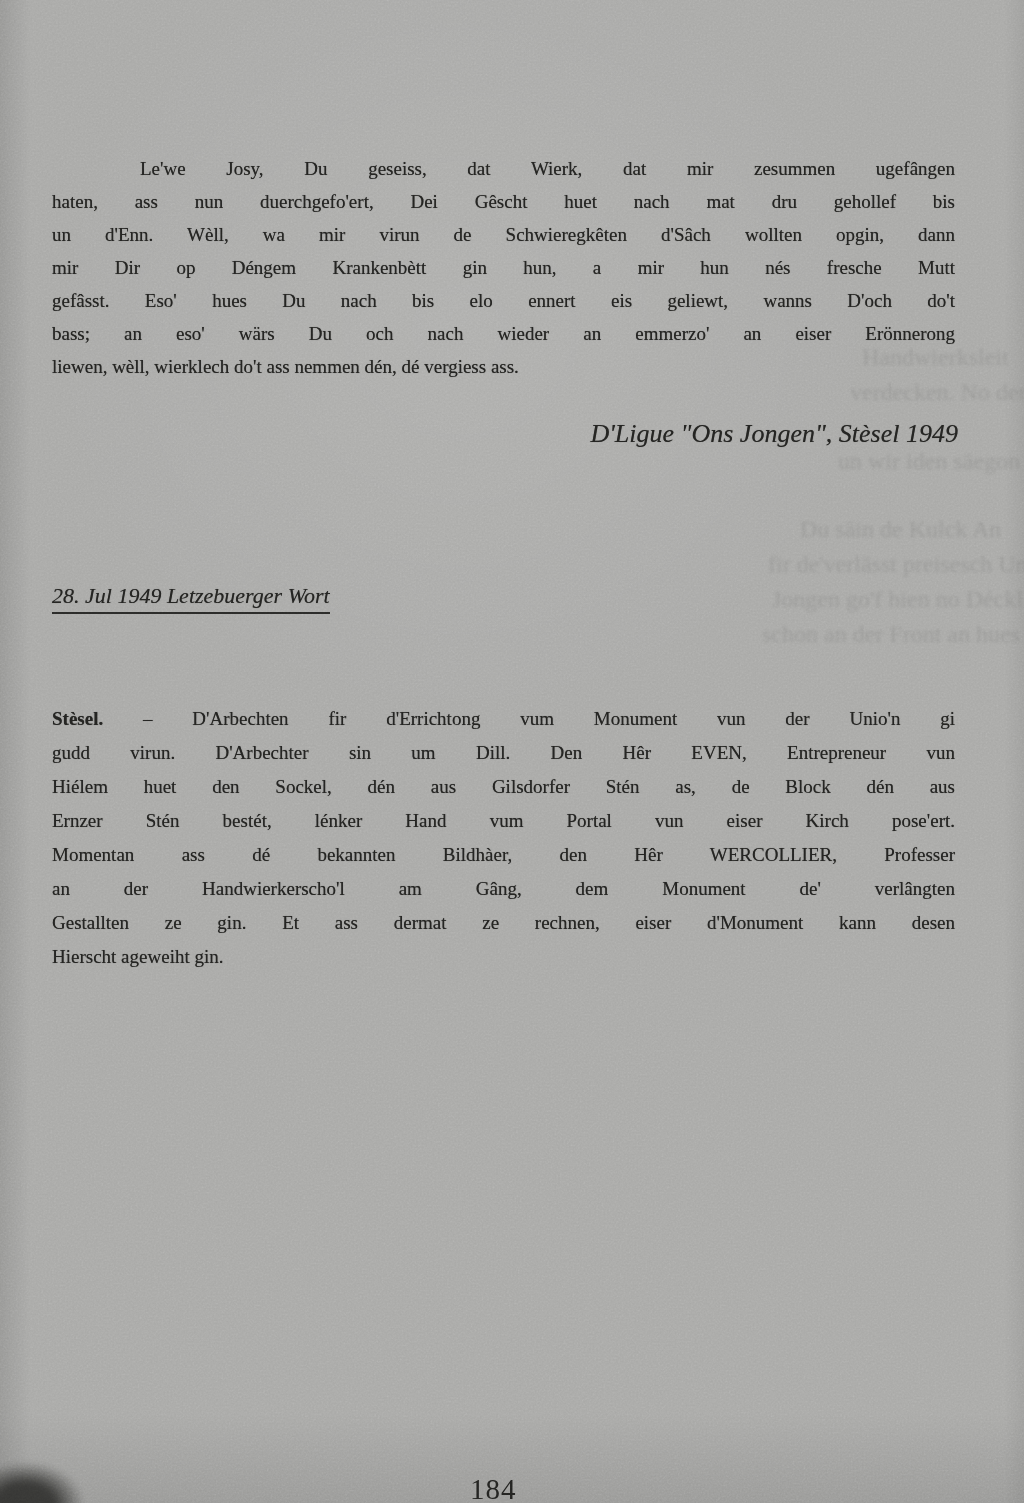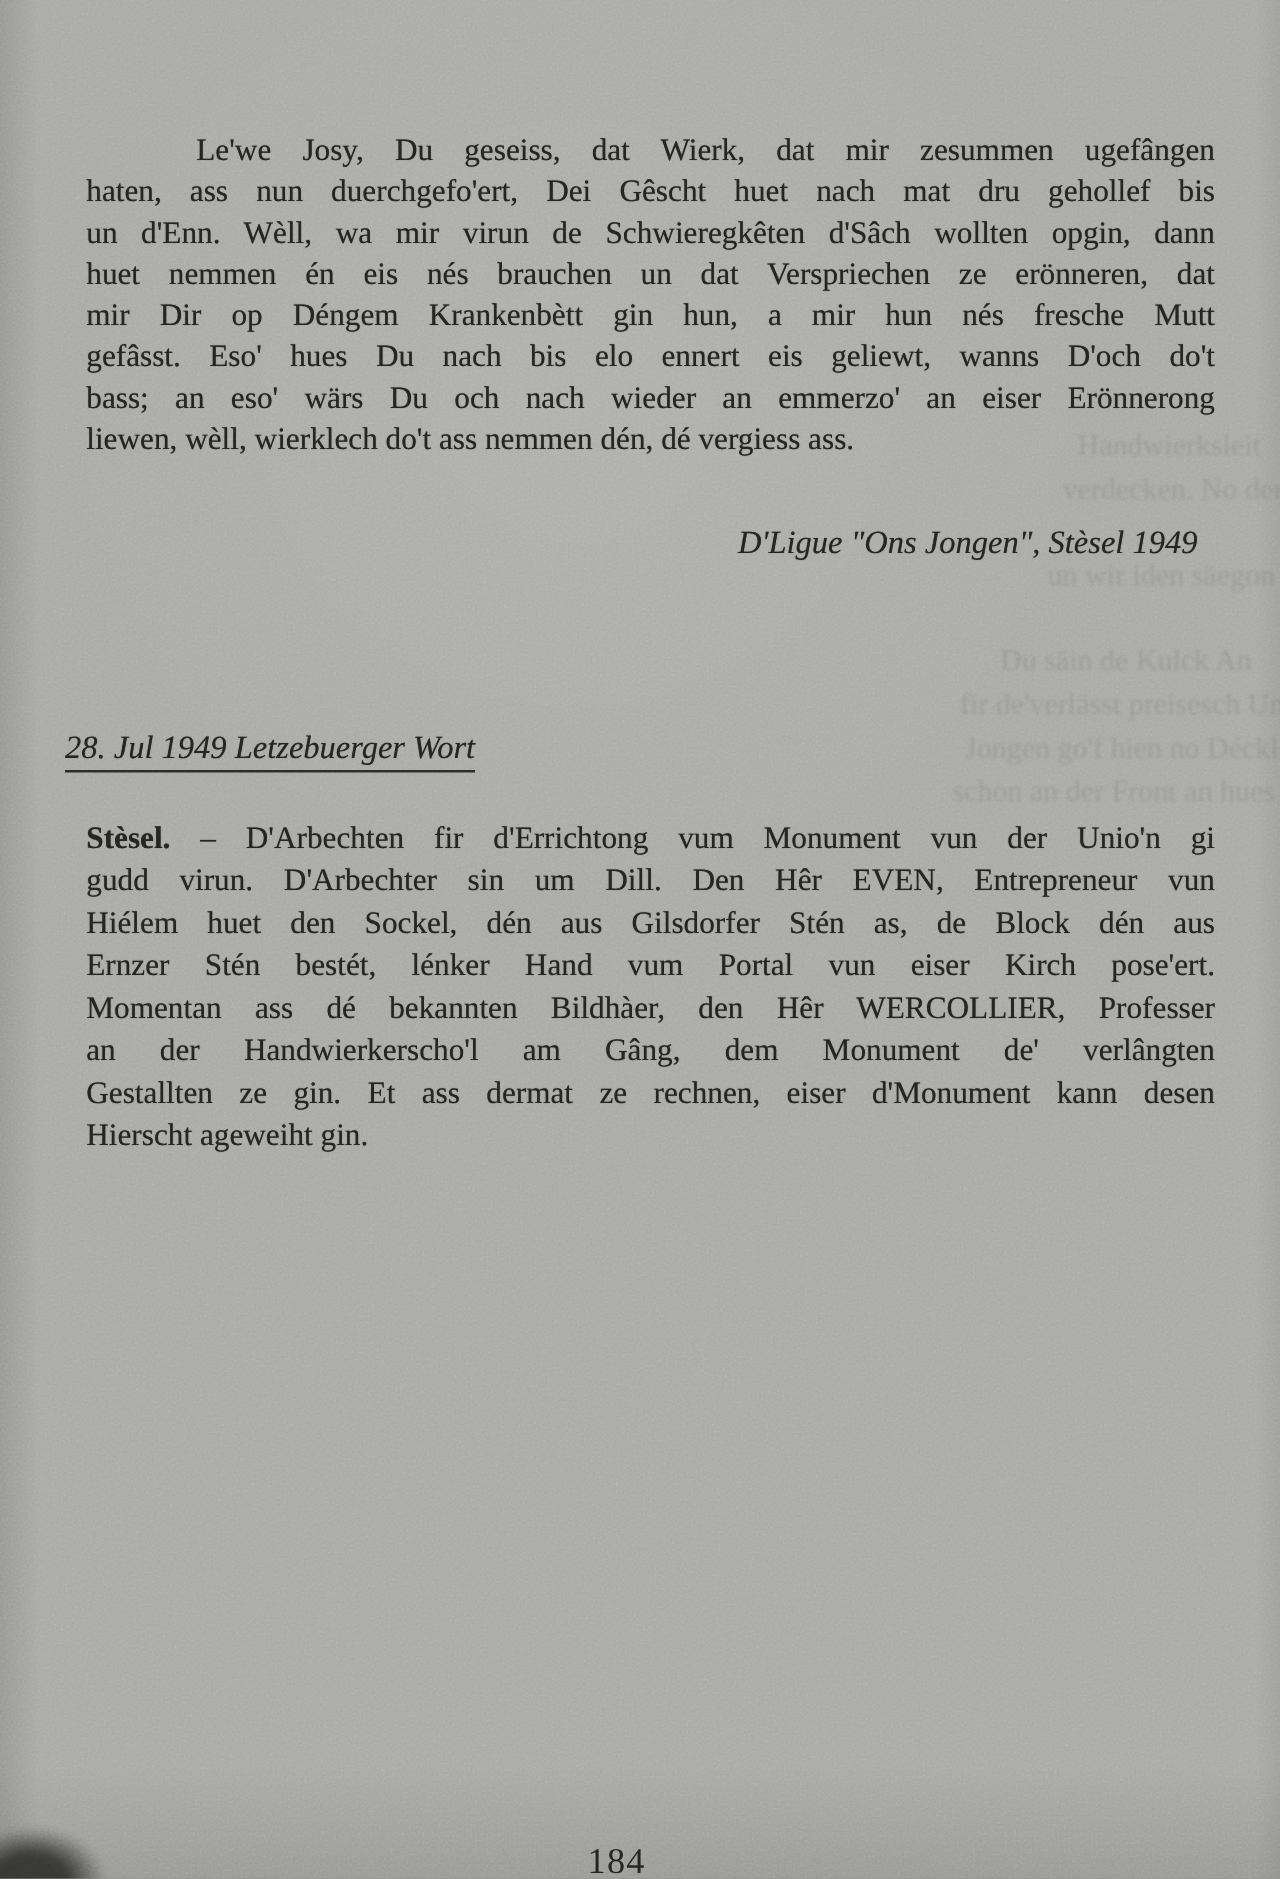--- a/index.html
+++ b/index.html
@@ -17,45 +17,46 @@
     background:
       radial-gradient(ellipse 60% 38% at 45% 22%, rgba(255,255,255,0.07), rgba(255,255,255,0) 70%),
       linear-gradient(90deg, rgba(0,0,0,0.10) 0, rgba(0,0,0,0) 3%),
       linear-gradient(270deg, rgba(0,0,0,0.06) 0, rgba(0,0,0,0) 2%),
       linear-gradient(0deg, rgba(0,0,0,0.09) 0, rgba(0,0,0,0) 6%);
   }
   .grain { position: absolute; inset: 0; mix-blend-mode: overlay; opacity: 0.45; pointer-events: none; }
 
   .para {
     position: absolute;
-    left: 69px;
+    left: 52px;
     width: 903px;
-    font-size: 25px;
+    font-size: 19px;
     text-shadow: 0 0 0.7px rgba(25,25,23,0.65);
+    margin-top: 48px;
   }
   .para .line { text-align: justify; text-align-last: justify; }
   .para .line:last-child { text-align-last: left; }
   .quote { top: 104px; line-height: 33px; }
   .quote .line:first-child { text-indent: 88px; }
   .article { top: 654px; line-height: 34px; }
   .article .lead { font-weight: 700; }
 
   .attribution {
     position: absolute;
     top: 419px;
     right: 66px;
     font-size: 26px;
     font-style: italic;
     text-shadow: 0 0 0.7px rgba(25,25,23,0.6);
   }
   .heading {
     position: absolute;
     top: 583px;
     left: 52px;
-    font-size: 26px;
+    font-size: 22px;
     font-style: italic;
   }
   .heading .heading-text {
     display: inline-block;
     border-bottom: 2px solid #2a2a28;
     padding-bottom: 3px;
     text-shadow: 0 0 0.7px rgba(25,25,23,0.6);
   }
   .page-number {
     position: absolute;
@@ -108,21 +109,20 @@
       <div class="line">Du säin de Kulck An</div>
       <div class="line">fir de'verlässt preisesch Unt</div>
       <div class="line">Jongen go'f hien no Déckl</div>
       <div class="line">schon an der Front an hues</div>
     </div>
 
   <div class="para quote">
       <div class="line">Le'we Josy, Du geseiss, dat Wierk, dat mir zesummen ugefângen</div>
       <div class="line">haten, ass nun duerchgefo'ert, Dei Gêscht huet nach mat dru gehollef bis</div>
       <div class="line">un d'Enn. Wèll, wa mir virun de Schwieregkêten d'Sâch wollten opgin, dann</div>
-      <div class="line">huet nemmen én eis nés brauchen un dat Verspriechen ze erönneren, dat</div>
       <div class="line">mir Dir op Déngem Krankenbètt gin hun, a mir hun nés fresche Mutt</div>
       <div class="line">gefâsst. Eso' hues Du nach bis elo ennert eis geliewt, wanns D'och do't</div>
       <div class="line">bass; an eso' wärs Du och nach wieder an emmerzo' an eiser Erönnerong</div>
       <div class="line">liewen, wèll, wierklech do't ass nemmen dén, dé vergiess ass.</div>
     </div>
 
   <div class="attribution">D'Ligue "Ons Jongen", Stèsel 1949</div>
 
   <div class="heading">
     <span class="heading-text">28. Jul 1949 Letzebuerger Wort</span>

